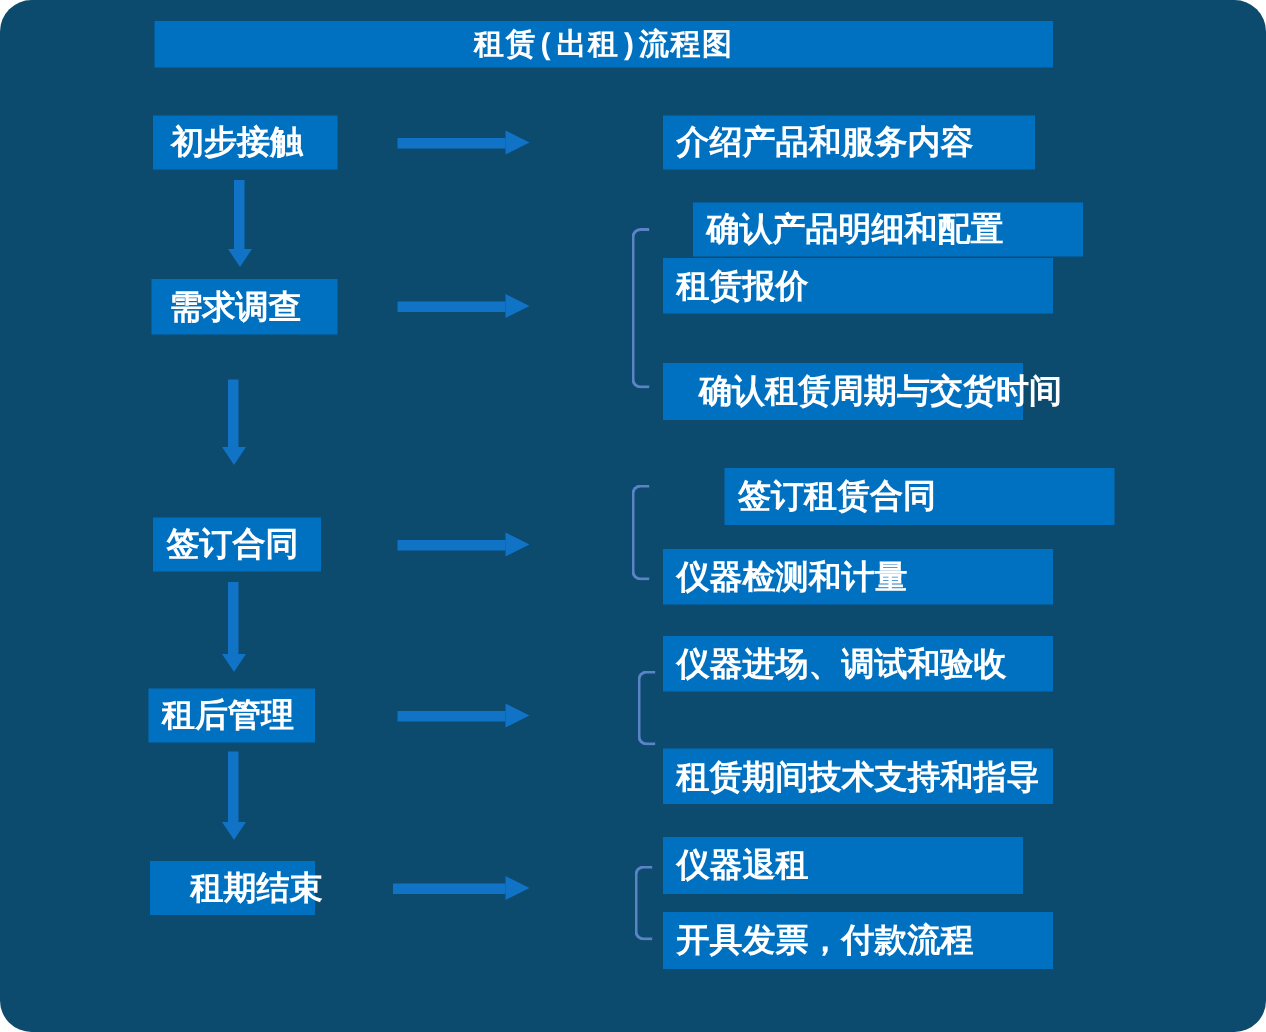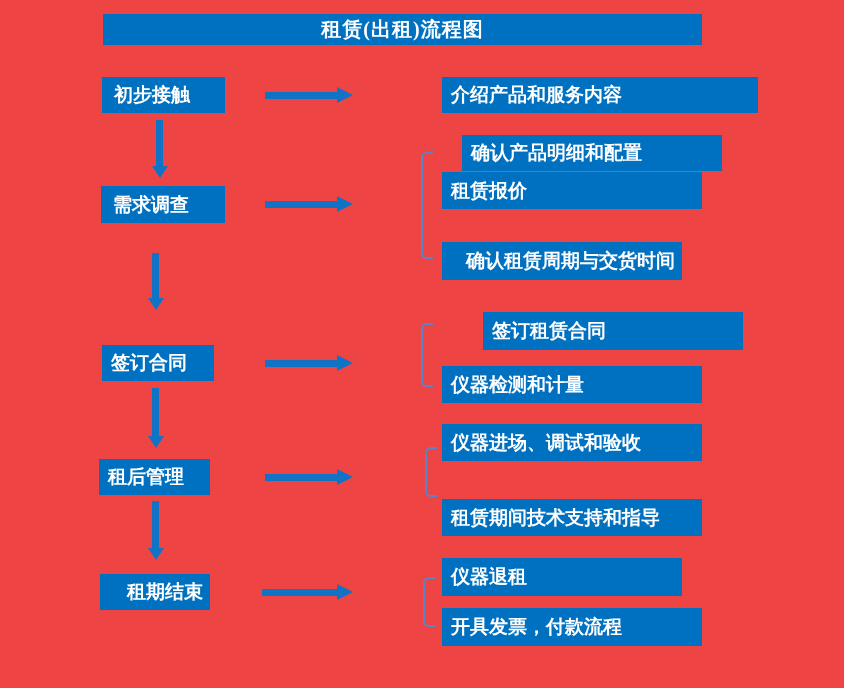--- a/index.html
+++ b/index.html
@@ -1,28 +1,29 @@
 <!DOCTYPE html>
 <html><head>
 <meta charset="utf-8">
 <style>
   html,body{margin:0;padding:0;background:#ffffff;}
   .canvas{
     position:relative;
     width:844px;height:688px;
-    background:#ef4444;
-    font-family:Liberation Serif, serif;
+    background:#0c4a6e;
+    font-family:Liberation Mono, monospace;
     overflow:hidden;
+    border-radius:21px;
   }
   .box{
     position:absolute;
     background:#0070C0;
     color:#ffffff;
     font-weight:700;
-    font-size:19px;
+    font-size:22px;
     white-space:nowrap;
     box-sizing:border-box;
     display:flex;
     align-items:center;
   }
   .title{
     justify-content:center;
     font-size:20px;
     letter-spacing:1px;
   }
@@ -53,21 +54,21 @@
 </head>
 <body>
 
 <div class="canvas">
 
   <div class="box title" style="left:103px;top:14px;width:599px;height:31px;">租赁(出租)流程图</div>
 
   <div class="box" style="left:102px;top:77px;width:123px;height:36px;padding-left:12px;">初步接触</div>
   <div class="shaft-h" style="left:265px;top:92px;width:72px;"></div>
   <div class="head-right" style="left:337px;top:87px;"></div>
-  <div class="box" style="left:442px;top:77px;width:316px;height:36px;padding-left:9px;">介绍产品和服务内容</div>
+  <div class="box" style="left:442px;top:77px;width:248px;height:36px;padding-left:9px;">介绍产品和服务内容</div>
 
   <div class="shaft-v" style="left:156px;top:120px;height:46px;"></div>
   <div class="head-down" style="left:152px;top:166px;"></div>
 
   <div class="box" style="left:101px;top:186px;width:124px;height:37px;padding-left:12px;">需求调查</div>
   <div class="shaft-h" style="left:265px;top:201px;width:72px;"></div>
   <div class="head-right" style="left:337px;top:196px;"></div>
   <div class="bracket" style="left:421px;top:152px;height:107px;"></div>
   <div class="box" style="left:442px;top:135px;width:260px;height:36px;padding-left:9px;margin-left:20px;">确认产品明细和配置</div>
   <div class="box" style="left:442px;top:172px;width:260px;height:37px;padding-left:9px;">租赁报价</div>

